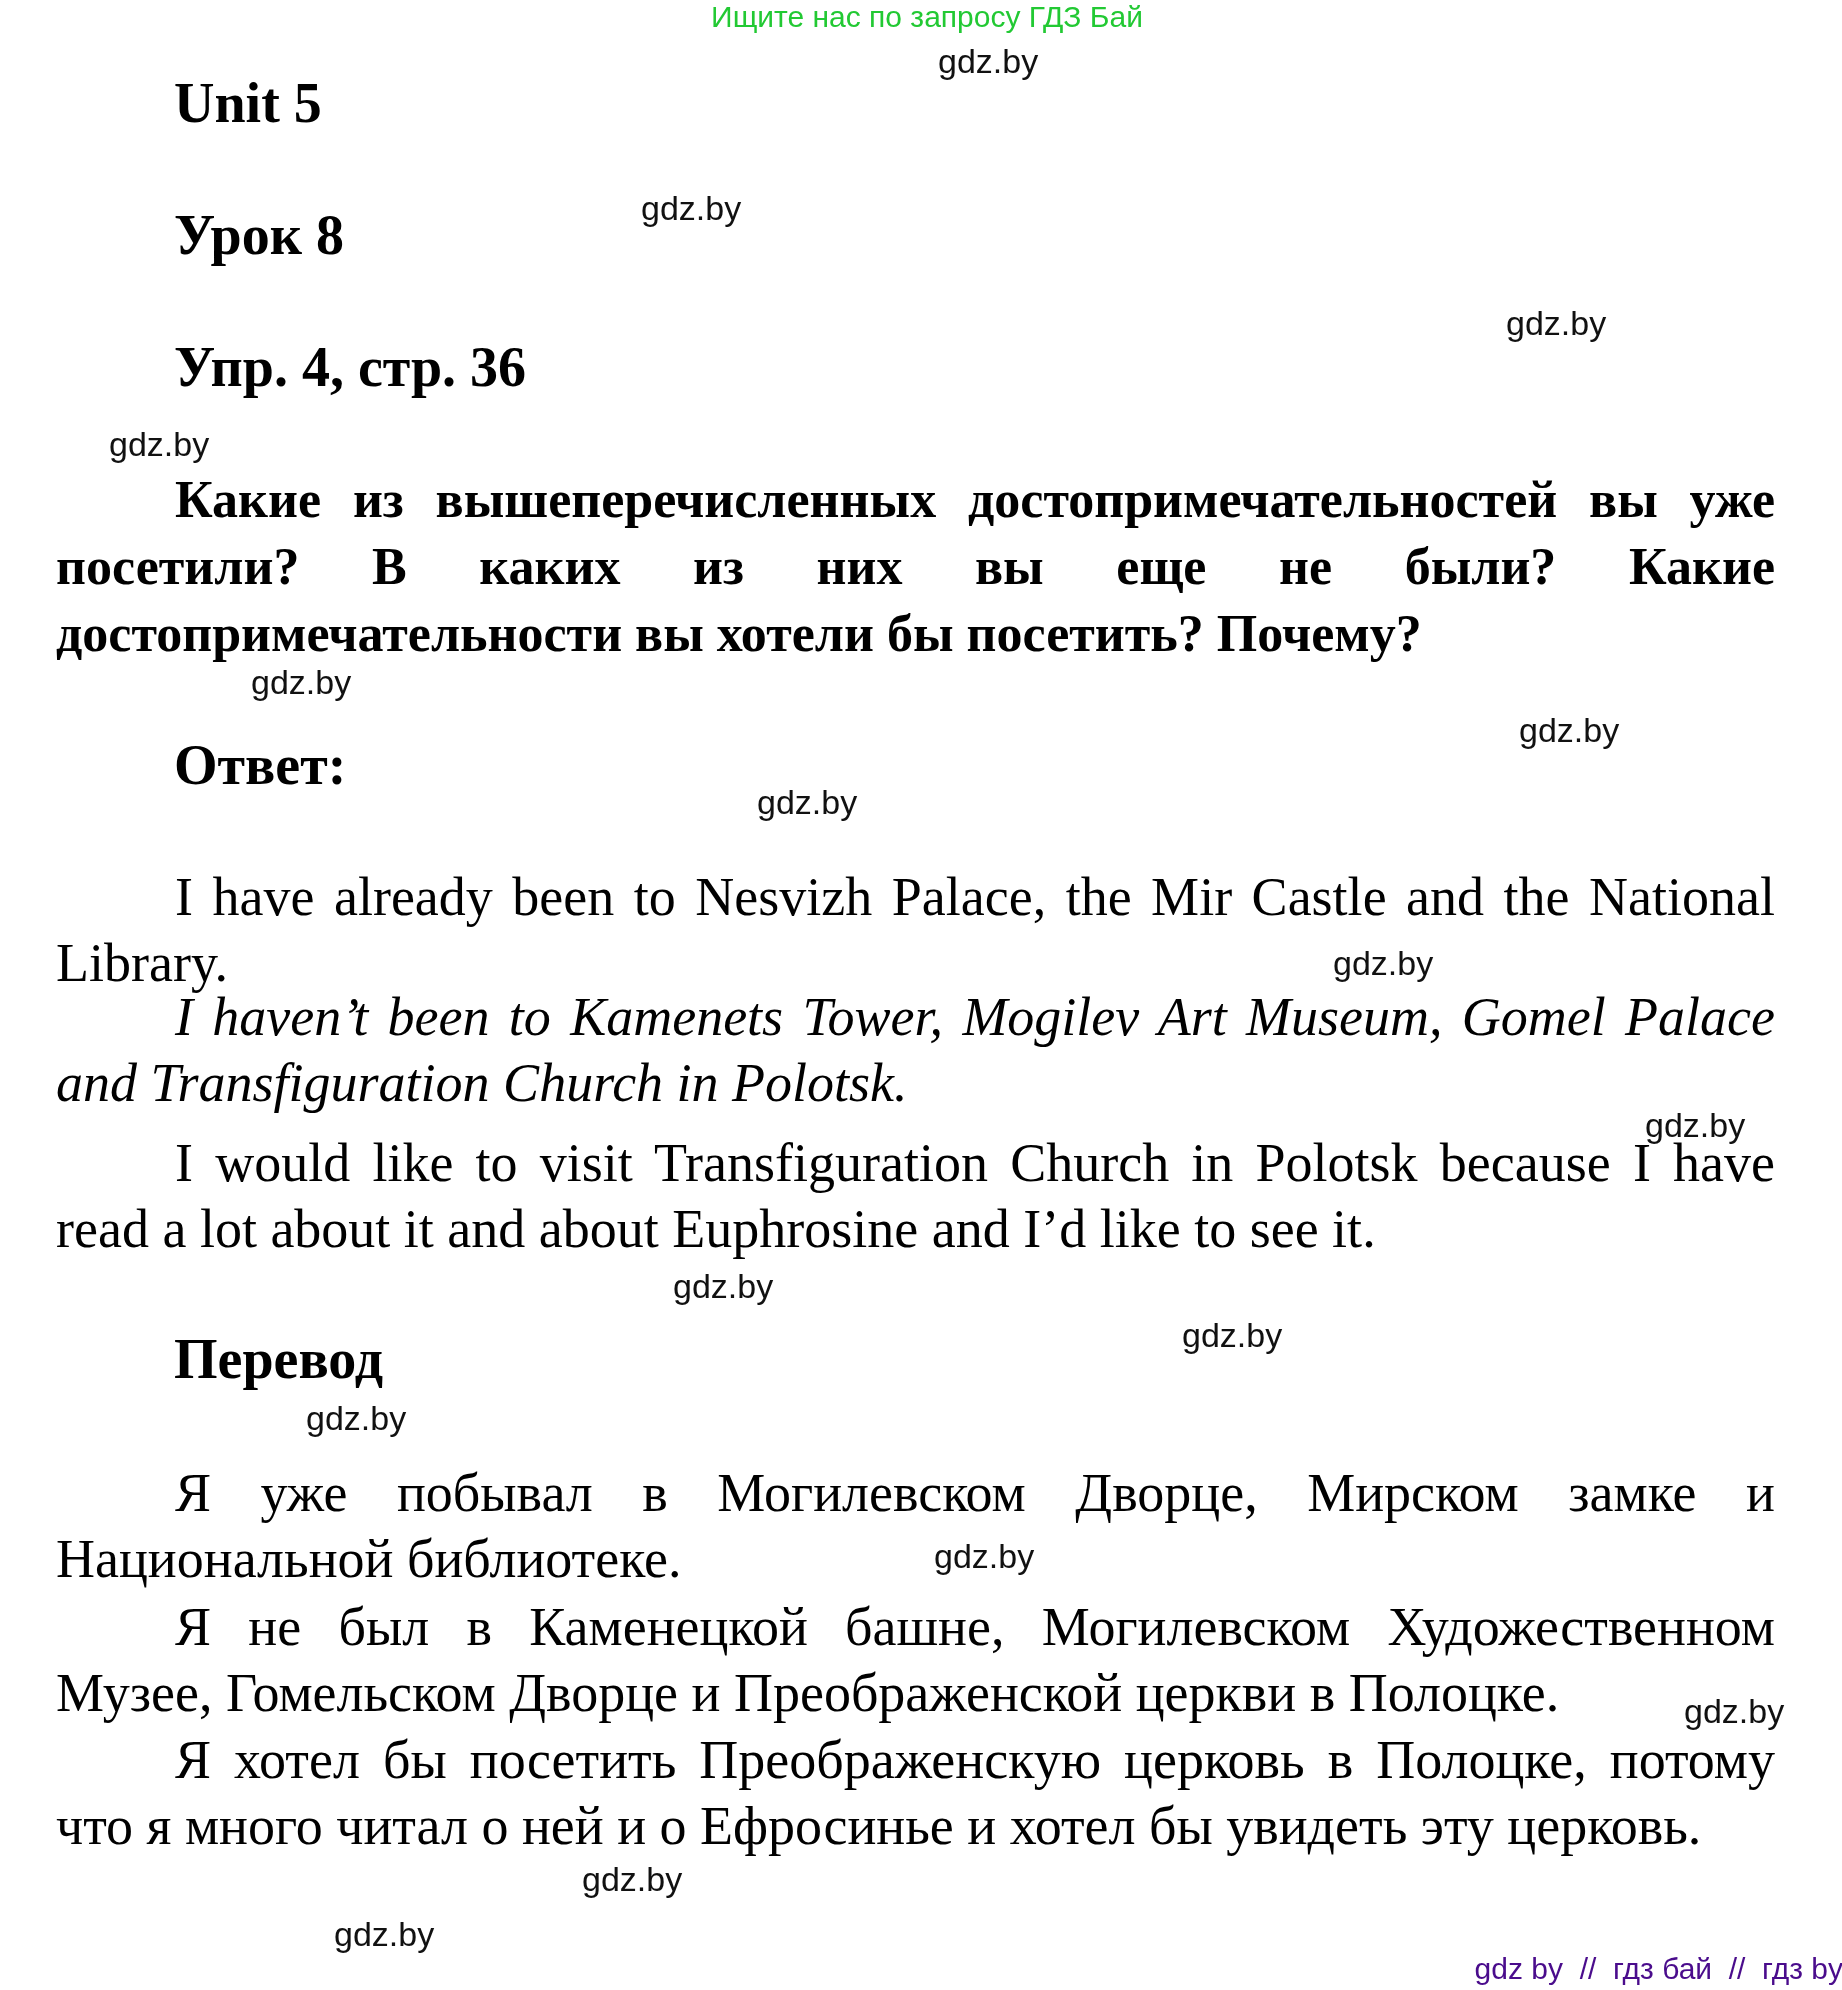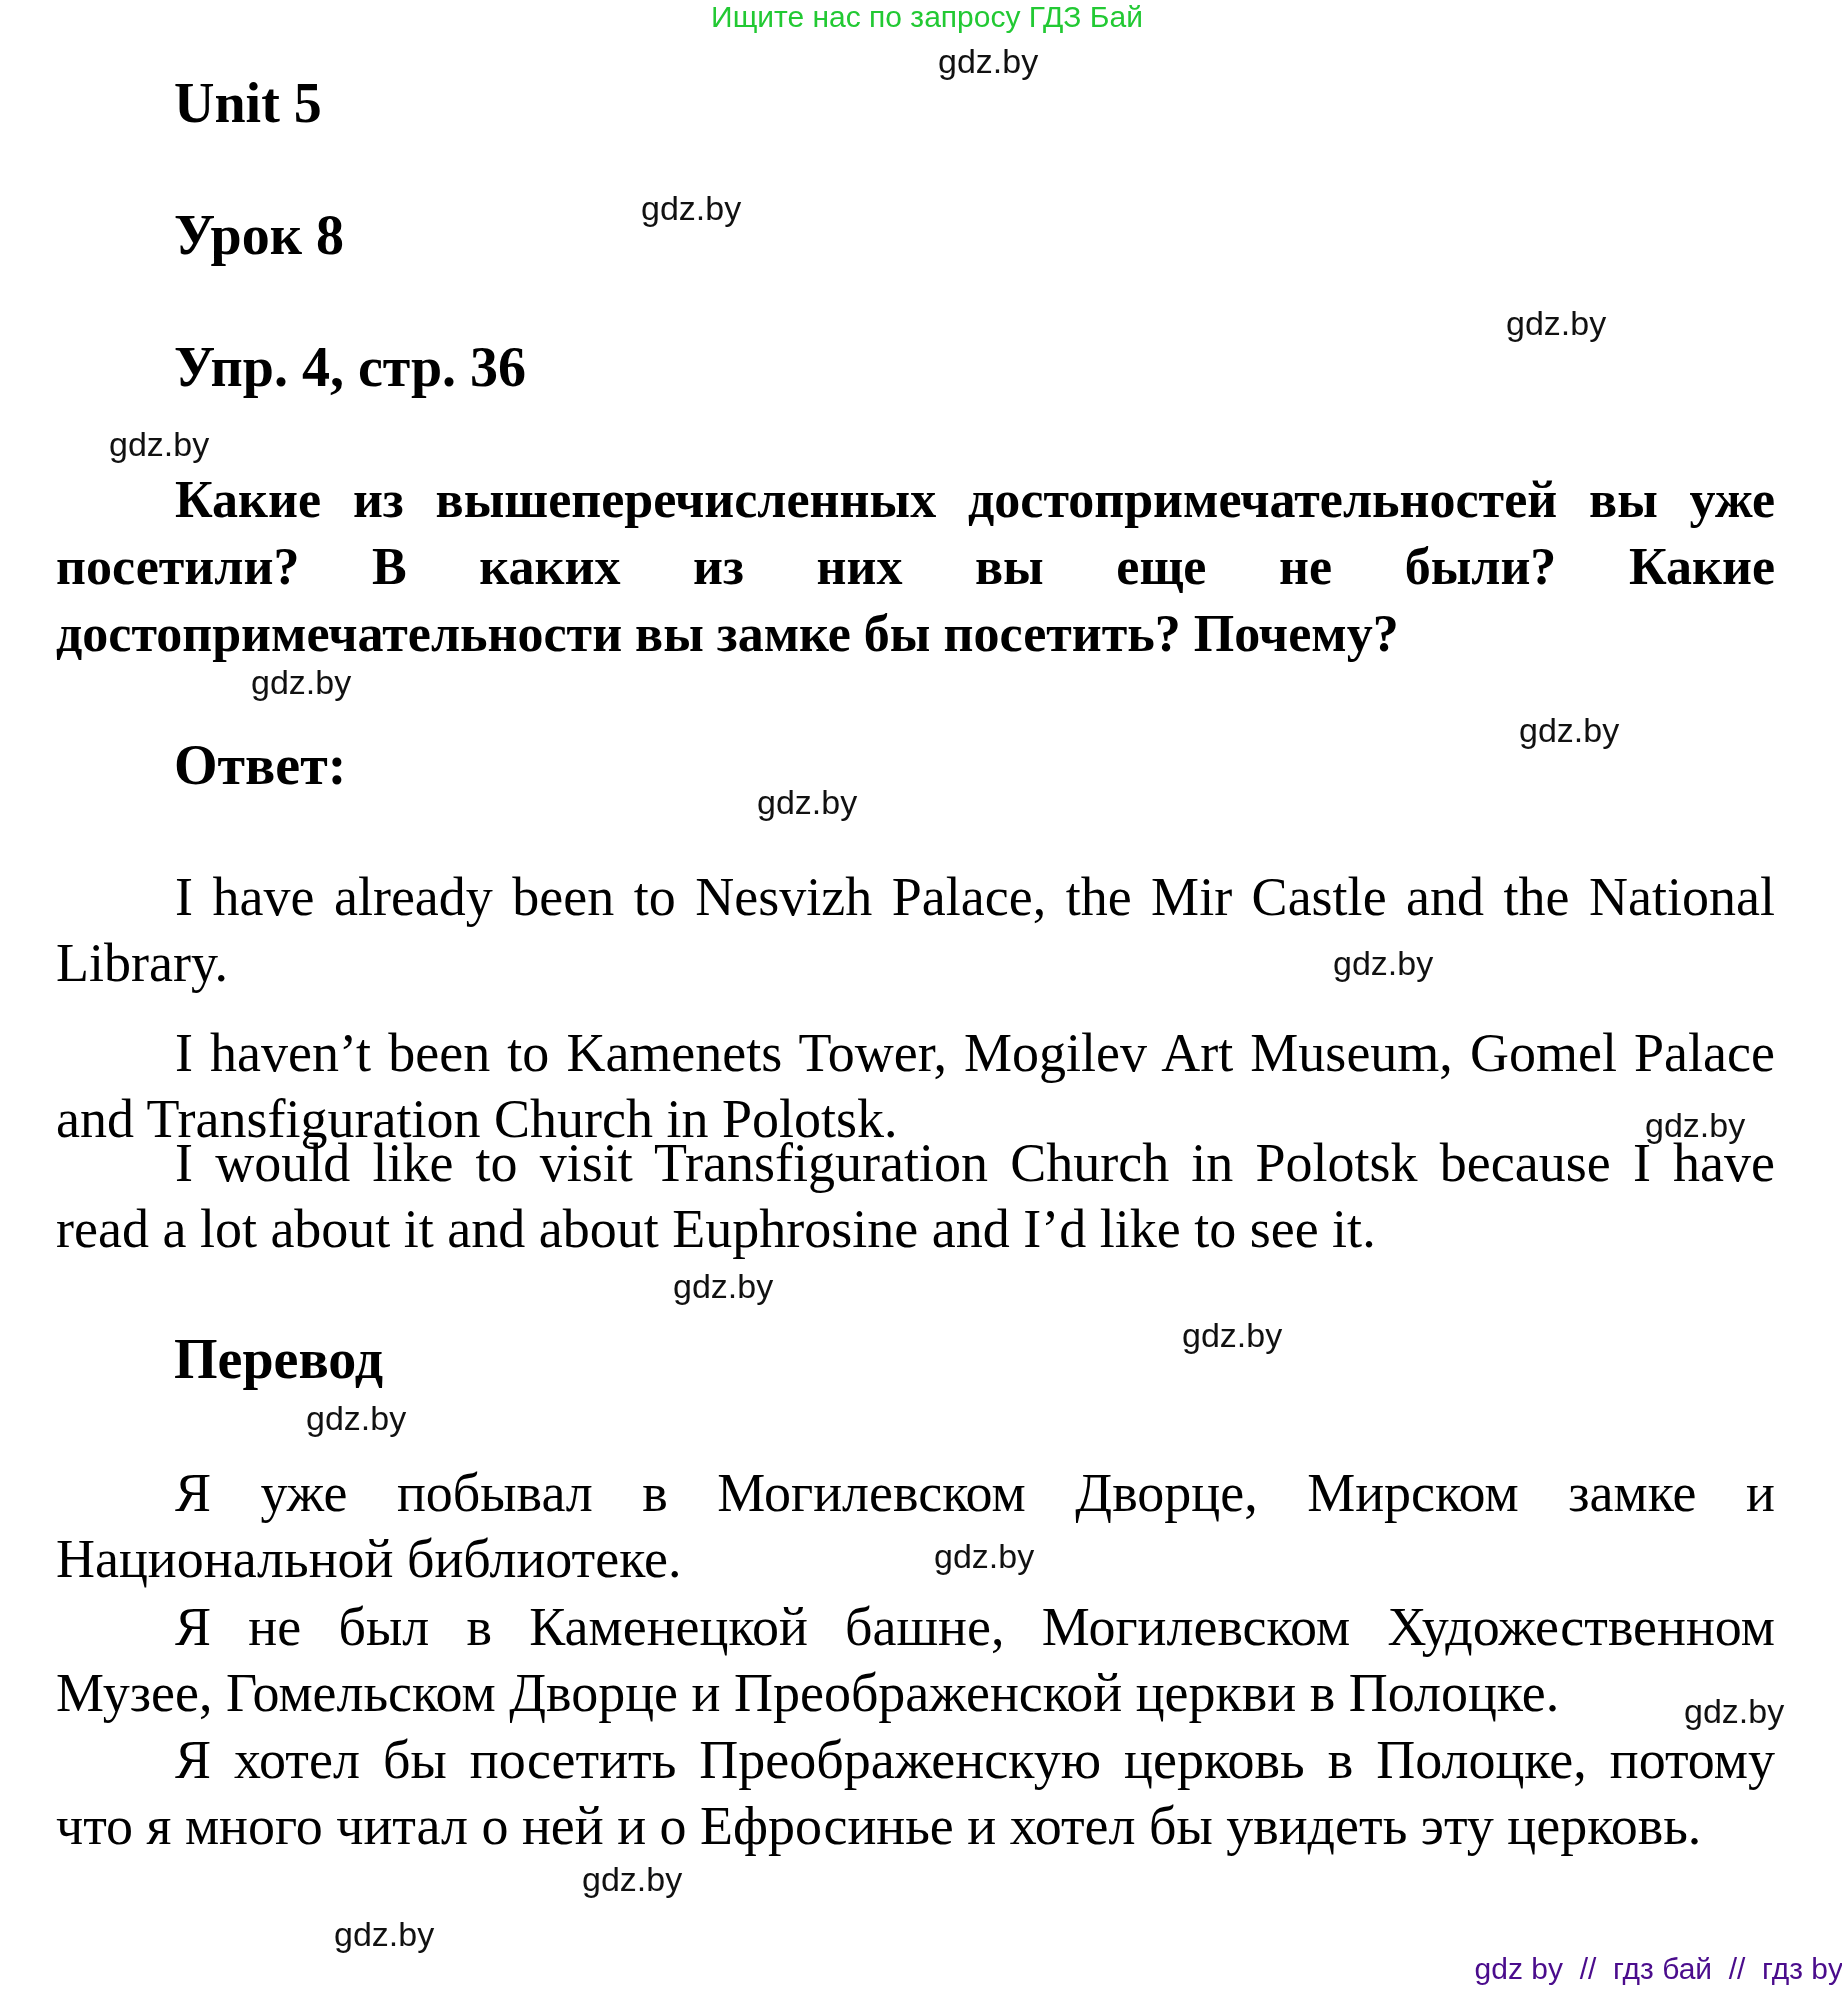--- a/index.html
+++ b/index.html
@@ -32,26 +32,26 @@
 </style>
 </head>
 <body>
 
 <div class="abs promo">Ищите нас по запросу ГДЗ Бай</div>
 
 <div class="abs h" style="top:71px;">Unit 5</div>
 <div class="abs h" style="top:203px;">Урок 8</div>
 <div class="abs h" style="top:335px;">Упр. 4, стр. 36</div>
 
-<div class="para q" style="top:466px;">Какие из вышеперечисленных достопримечательностей вы уже посетили? В каких из них вы еще не были? Какие достопримечательности вы замке бы посетить? Почему?</div>
+<div class="para q" style="top:466px;">Какие из вышеперечисленных достопримечательностей вы уже посетили? В каких из них вы еще не были? Какие достопримечательности вы хотели бы посетить? Почему?</div>
 
 <div class="abs h" style="top:733px;">Ответ:</div>
 
 <div class="para" style="top:864px;">I have already been to Nesvizh Palace, the Mir Castle and the National Library.</div>
-<div class="para" style="top:1020px;">I haven’t been to Kamenets Tower, Mogilev Art Museum, Gomel Palace and Transfiguration Church in Polotsk.</div>
+<div class="para" style="top:984px;font-style:italic;">I haven’t been to Kamenets Tower, Mogilev Art Museum, Gomel Palace and Transfiguration Church in Polotsk.</div>
 <div class="para" style="top:1130px;">I would like to visit Transfiguration Church in Polotsk because I have read a lot about it and about Euphrosine and I’d like to see it.</div>
 
 <div class="abs h" style="top:1327px;">Перевод</div>
 
 <div class="para" style="top:1460px;">Я уже побывал в Могилевском Дворце, Мирском замке и Национальной библиотеке.</div>
 <div class="para" style="top:1594px;">Я не был в Каменецкой башне, Могилевском Художественном Музее, Гомельском Дворце и Преображенской церкви в Полоцке.</div>
 <div class="para" style="top:1727px;">Я хотел бы посетить Преображенскую церковь в Полоцке, потому что я много читал о ней и о Ефросинье и хотел бы  увидеть эту церковь.</div>
 
 <div class="abs wm" style="left:938px; top:47px;">gdz.by</div>
 <div class="abs wm" style="left:641px; top:194px;">gdz.by</div>

